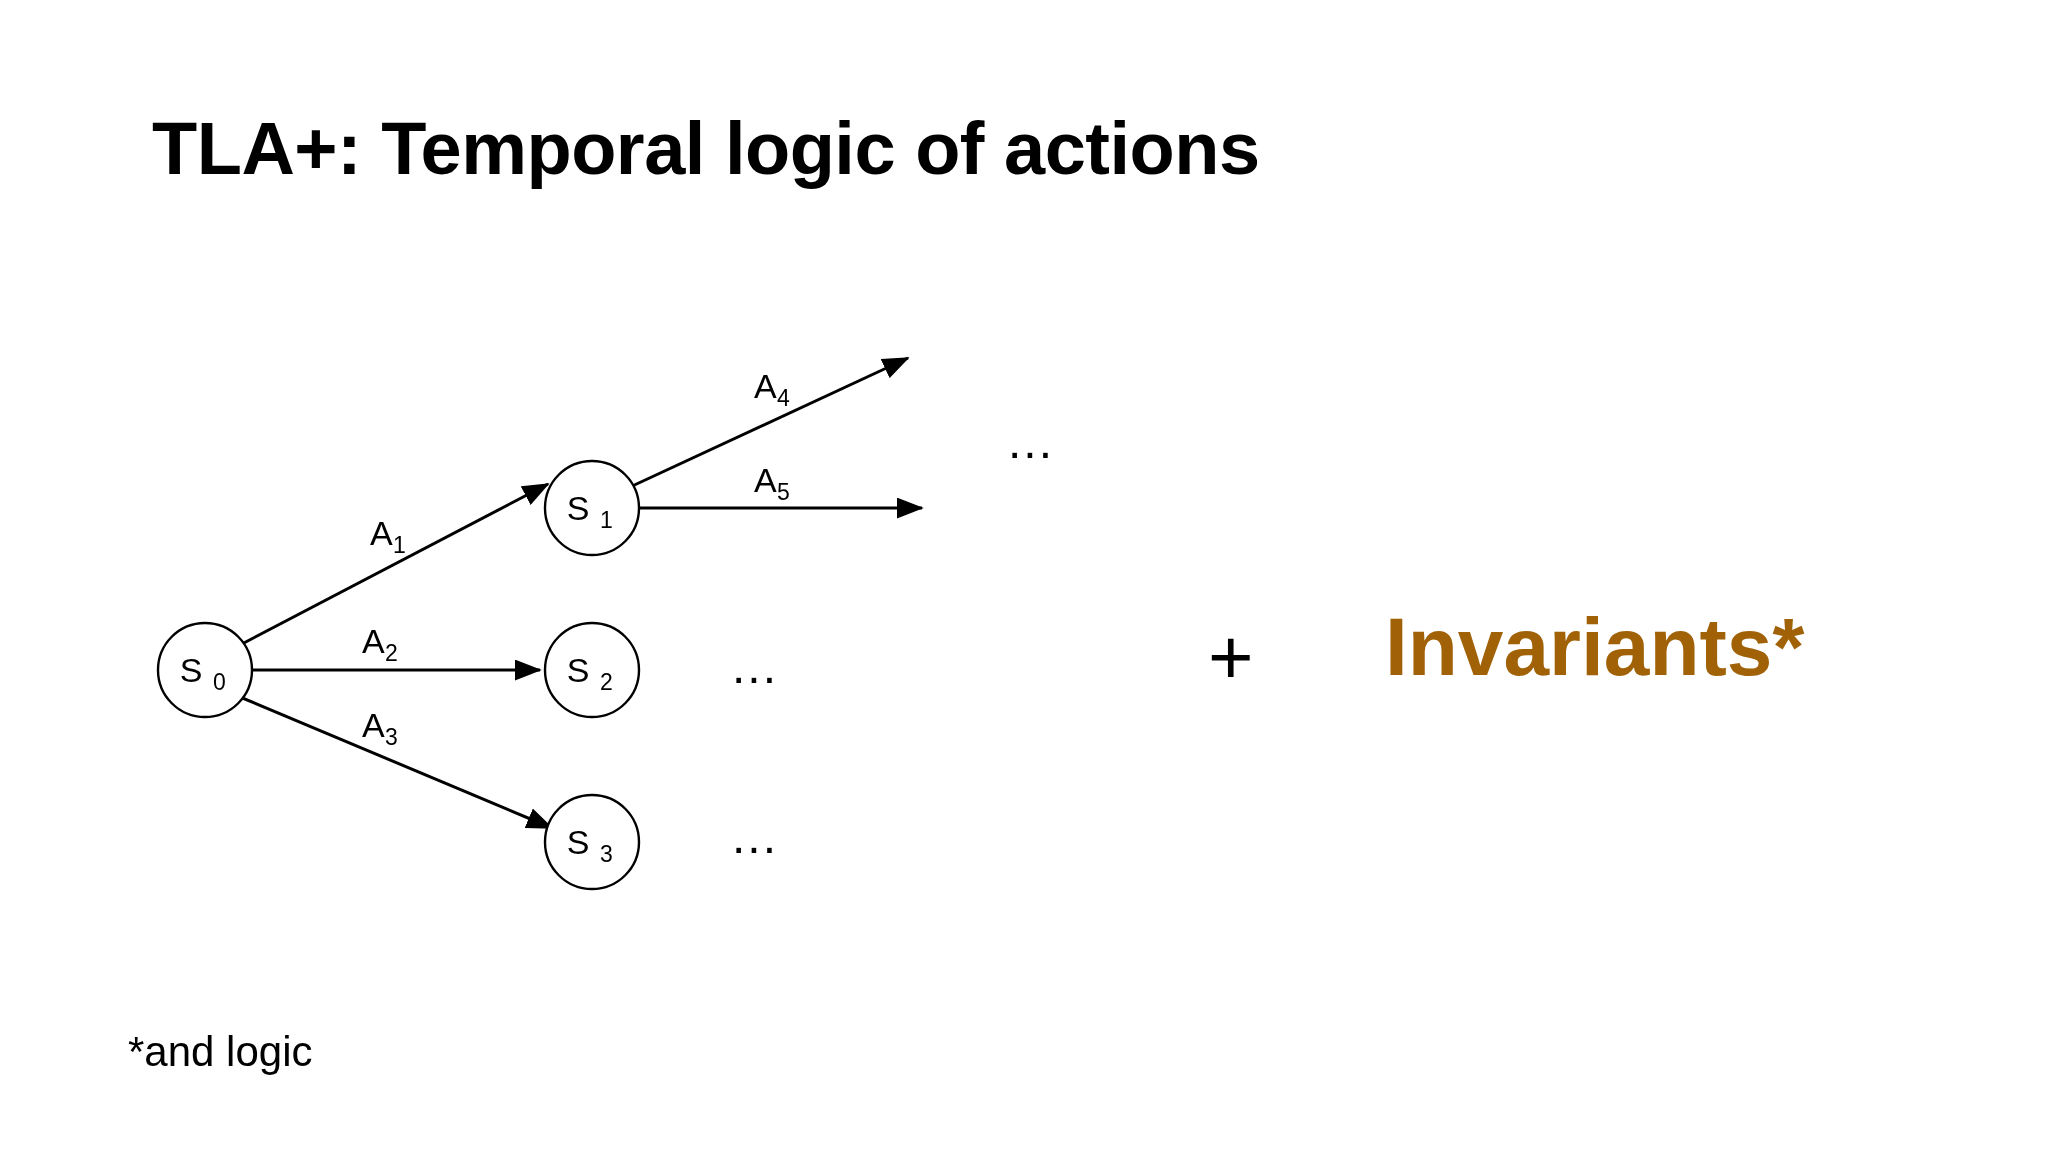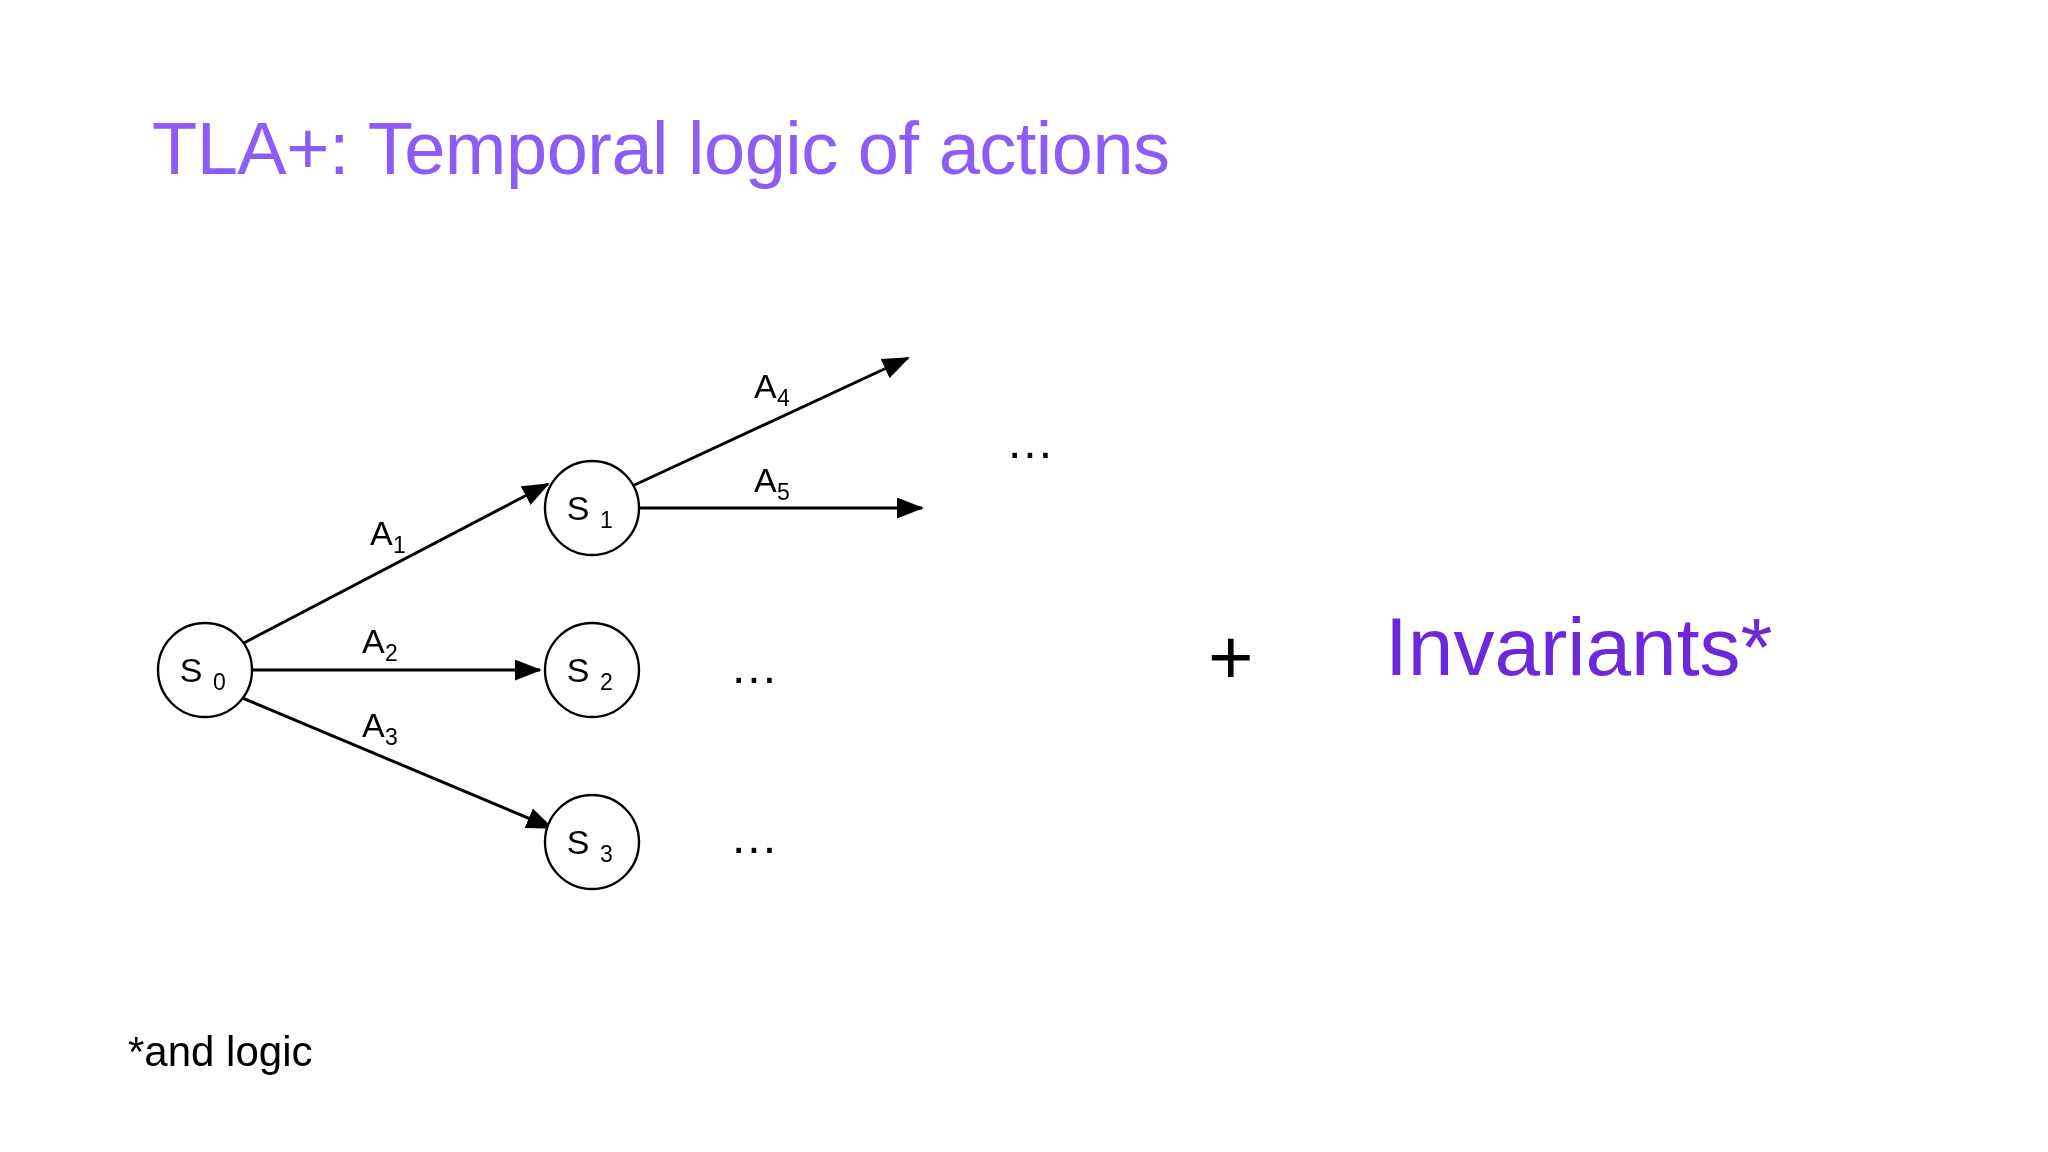--- a/index.html
+++ b/index.html
@@ -14,24 +14,24 @@
     background: #ffffff;
     overflow: hidden;
     font-family: "Liberation Sans", sans-serif;
     color: #000000;
   }
   #slide-title {
     position: absolute;
     left: 152px;
     top: 110px;
     font-size: 74px;
-    font-weight: 400;
+    font-weight: 700;
     line-height: 1.05;
     letter-spacing: -0.5px;
-    color: #8b5cf6;
+    color: #000000;
     white-space: nowrap;
   }
   #state-graph {
     position: absolute;
     left: 0px;
     top: 0px;
     width: 1200px;
     height: 1000px;
   }
   .node-label {
@@ -78,22 +78,22 @@
     top: 612px;
     font-size: 78px;
     font-weight: 400;
     color: #000000;
   }
   #invariants-text {
     position: absolute;
     left: 1385px;
     top: 600px;
     font-size: 82px;
-    font-weight: 400;
-    color: #6d28d9;
+    font-weight: 700;
+    color: #a16207;
     white-space: nowrap;
   }
   #footnote {
     position: absolute;
     left: 128px;
     top: 1028px;
     font-size: 42px;
     font-weight: 400;
     color: #000000;
     white-space: nowrap;

